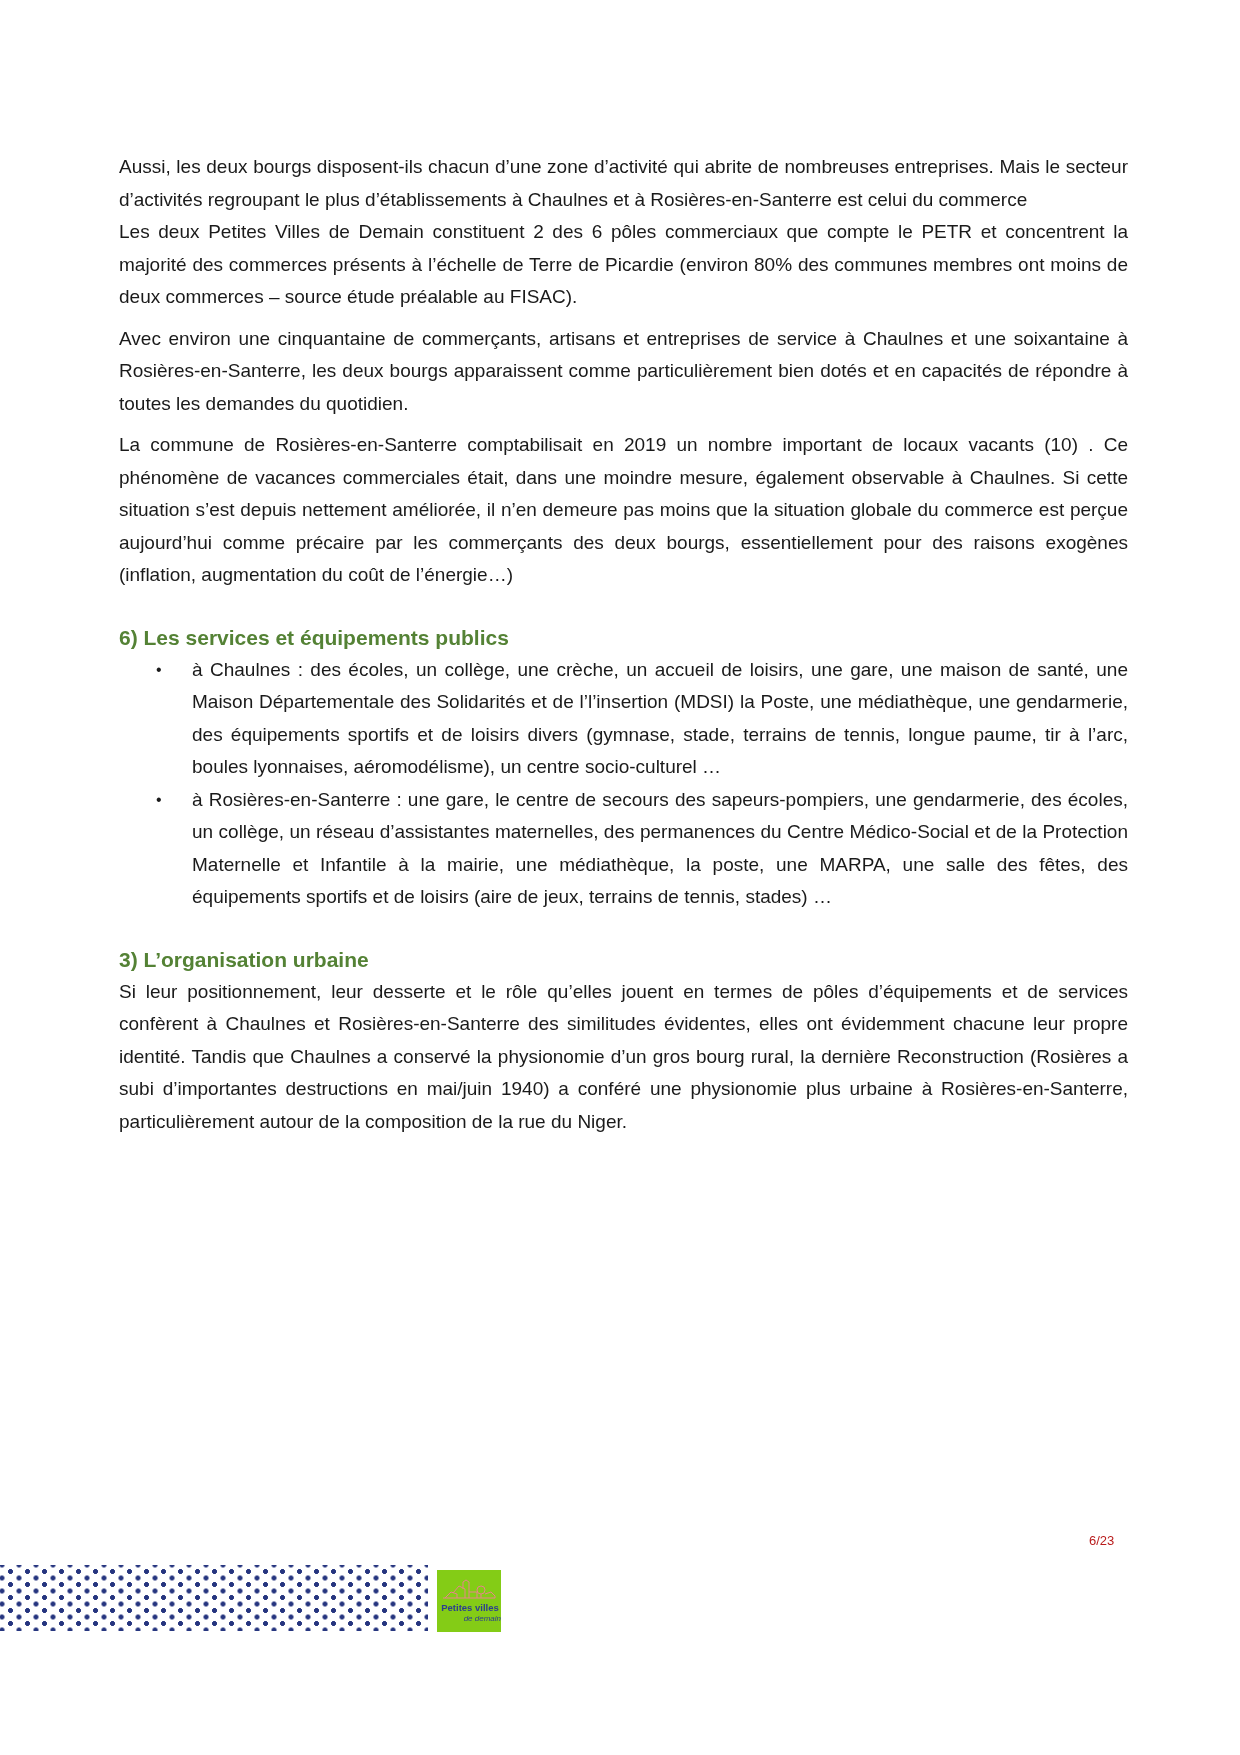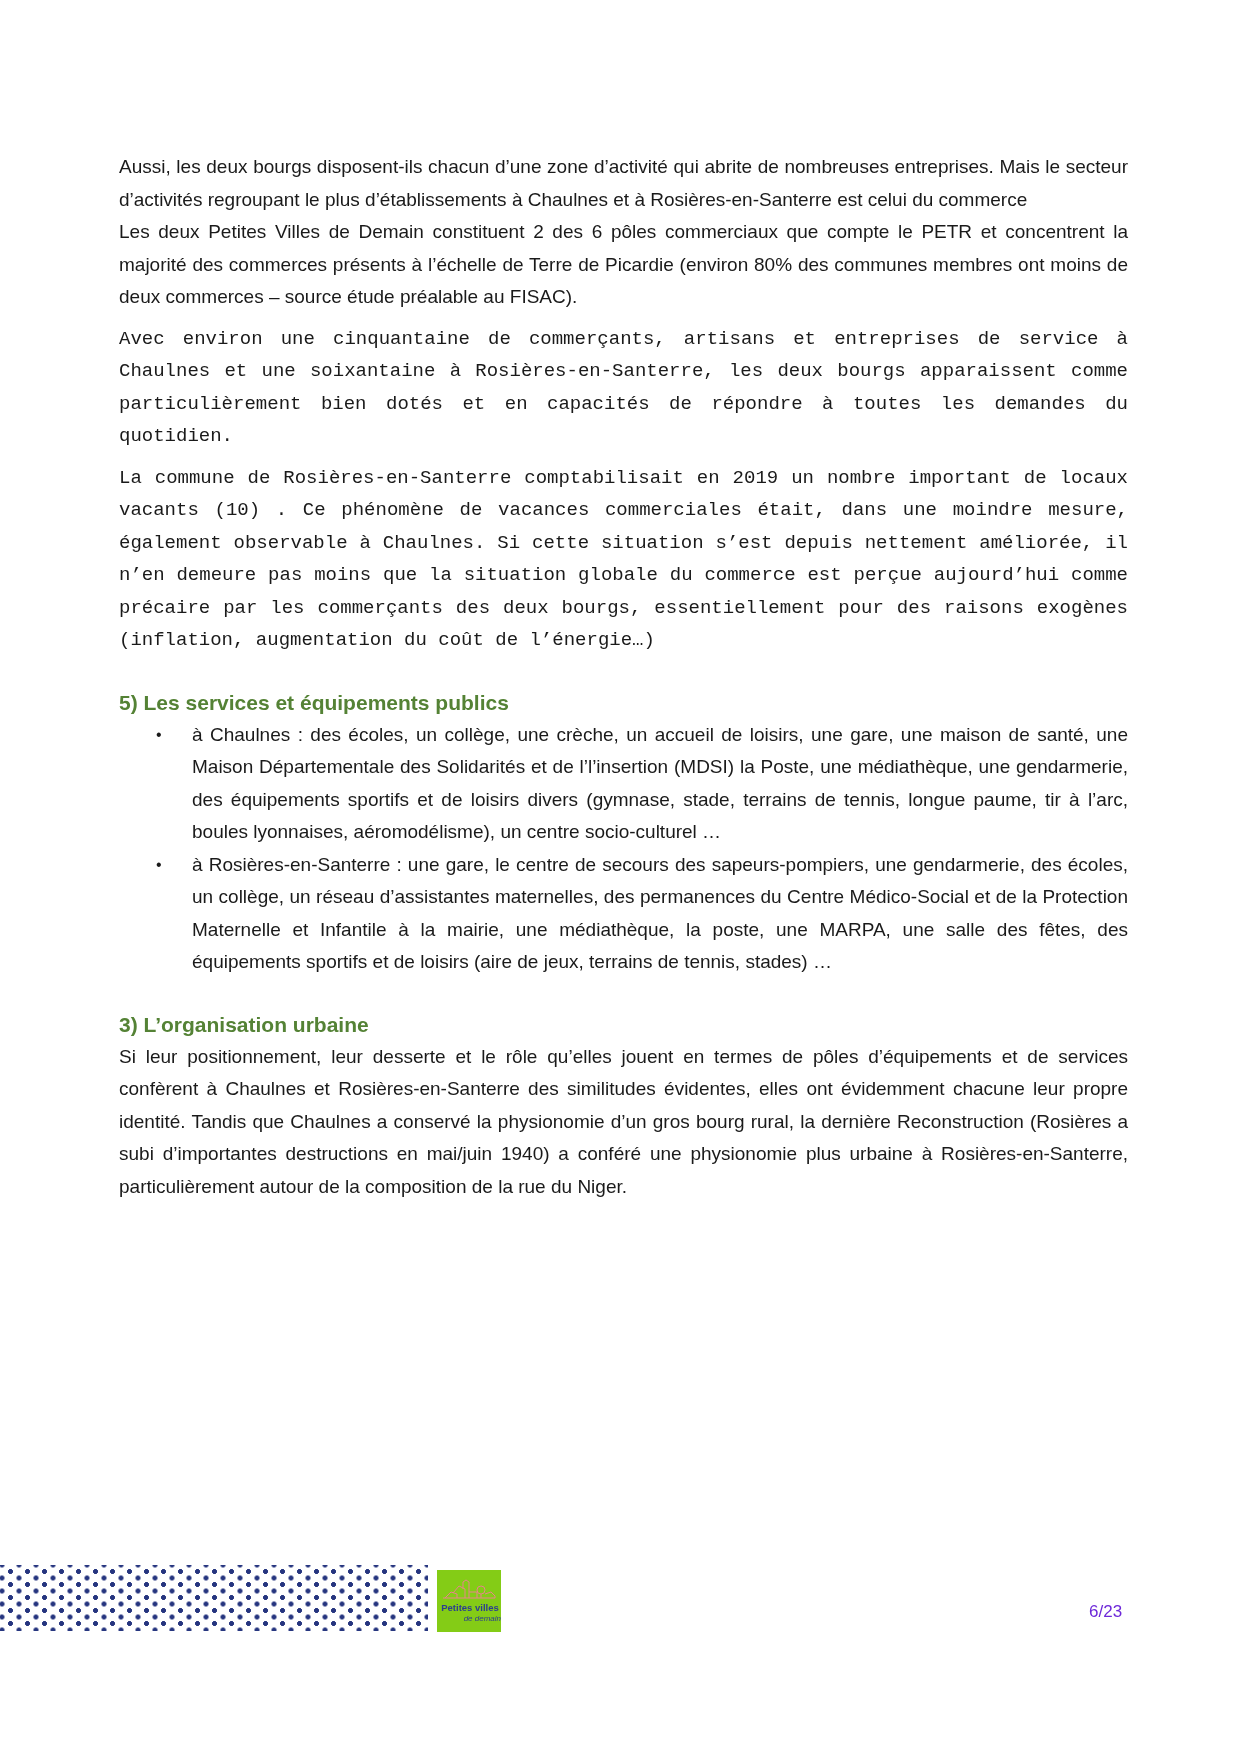--- a/index.html
+++ b/index.html
@@ -6,36 +6,36 @@
   body { width: 1240px; height: 1755px; position: relative; overflow: hidden; }
   .page {
     position: absolute; left: 0; top: 0; width: 1240px; height: 1755px;
     font-family: "Liberation Sans", sans-serif; color: #1a1a1a; margin-top: 20px;
   }
   .content {
     position: absolute; left: 119px; top: 131px; width: 1009px;
     font-size: 19px; line-height: 32.5px;
   }
   p { margin: 0; text-align: justify; }
-  .p-gap { margin-top: 9px; font-family: Liberation Mono, monospace; }
+  .p-gap { margin-top: 9px; }
   .subhead {
     font-weight: bold; margin-top: 26px; padding-left: 37px; line-height: 32px;
   }
   .subhead .letter { display: inline-block; width: 36px; }
   .h2 {
     color: #548235; font-weight: bold; font-size: 21px; line-height: 32px;
     margin-top: 30px;
   }
   ul.bullets { list-style: none; margin: 0; padding: 0; }
   ul.bullets li { position: relative; padding-left: 73px; text-align: justify; }
   ul.bullets li .dot {
     position: absolute; left: 37px; top: 0; font-size: 16px;
   }
   .page-number {
-    position: absolute; left: 1089px; top: 1582px; font-size: 17px; color: #6d28d9;
+    position: absolute; left: 1089px; top: 1513px; font-size: 13px; color: #b91c1c;
   }
   .dots {
     position: absolute; left: 0; top: 1545px; width: 428px; height: 66px;
     background-image:
       radial-gradient(circle, #26357f 2.2px, transparent 2.6px),
       radial-gradient(circle, #26357f 2.2px, transparent 2.6px);
     background-size: 17px 13px, 17px 13px;
     background-position: 2px 0px, 10.5px 6.5px;
   }
   .logo {
@@ -57,21 +57,21 @@
 
 <div class="page">
   <div class="content">
 
     <p class="last-line-justify">Aussi, les deux bourgs disposent-ils chacun d’une zone d’activité qui abrite de nombreuses entreprises. Mais le secteur d’activités regroupant le plus d’établissements à Chaulnes et à Rosières-en-Santerre est celui du commerce</p>
 
     <p>Les deux Petites Villes de Demain constituent 2 des 6 pôles commerciaux que compte le PETR et concentrent la majorité des commerces présents à l’échelle de Terre de Picardie (environ 80% des communes membres ont moins de deux commerces – source étude préalable au FISAC).</p>
     <p class="p-gap">Avec environ une cinquantaine de commerçants, artisans et entreprises de service à Chaulnes et une soixantaine à Rosières-en-Santerre, les deux bourgs apparaissent comme particulièrement bien dotés et en capacités de répondre à toutes les demandes du quotidien.</p>
     <p class="p-gap">La commune de Rosières-en-Santerre comptabilisait en 2019 un nombre important de locaux vacants (10) . Ce phénomène de vacances commerciales était, dans une moindre mesure, également observable à Chaulnes. Si cette situation s’est depuis nettement améliorée, il n’en demeure pas moins que la situation globale du commerce est perçue aujourd’hui comme précaire par les commerçants des deux bourgs, essentiellement pour des raisons exogènes (inflation, augmentation du coût de l’énergie…)</p>
 
-    <div class="h2">5) Les services et équipements publics</div>
+    <div class="h2">6) Les services et équipements publics</div>
     <ul class="bullets">
       <li>
         <span class="dot">•</span>
         <span>à Chaulnes : des écoles, un collège, une crèche, un accueil de loisirs, une gare, une maison de santé, une Maison Départementale des Solidarités et de l’l’insertion (MDSI) la Poste, une médiathèque, une gendarmerie, des équipements sportifs et de loisirs divers (gymnase, stade, terrains de tennis, longue paume, tir à l’arc, boules lyonnaises, aéromodélisme), un centre socio-culturel …</span>
       </li>
       <li>
         <span class="dot">•</span>
         <span>à Rosières-en-Santerre : une gare, le centre de secours des sapeurs-pompiers, une gendarmerie, des écoles, un collège, un réseau d’assistantes maternelles, des permanences du Centre Médico-Social et de la Protection Maternelle et Infantile à la mairie, une médiathèque, la poste, une MARPA, une salle des fêtes, des équipements sportifs et de loisirs (aire de jeux, terrains de tennis, stades) …</span>
       </li>
     </ul>

